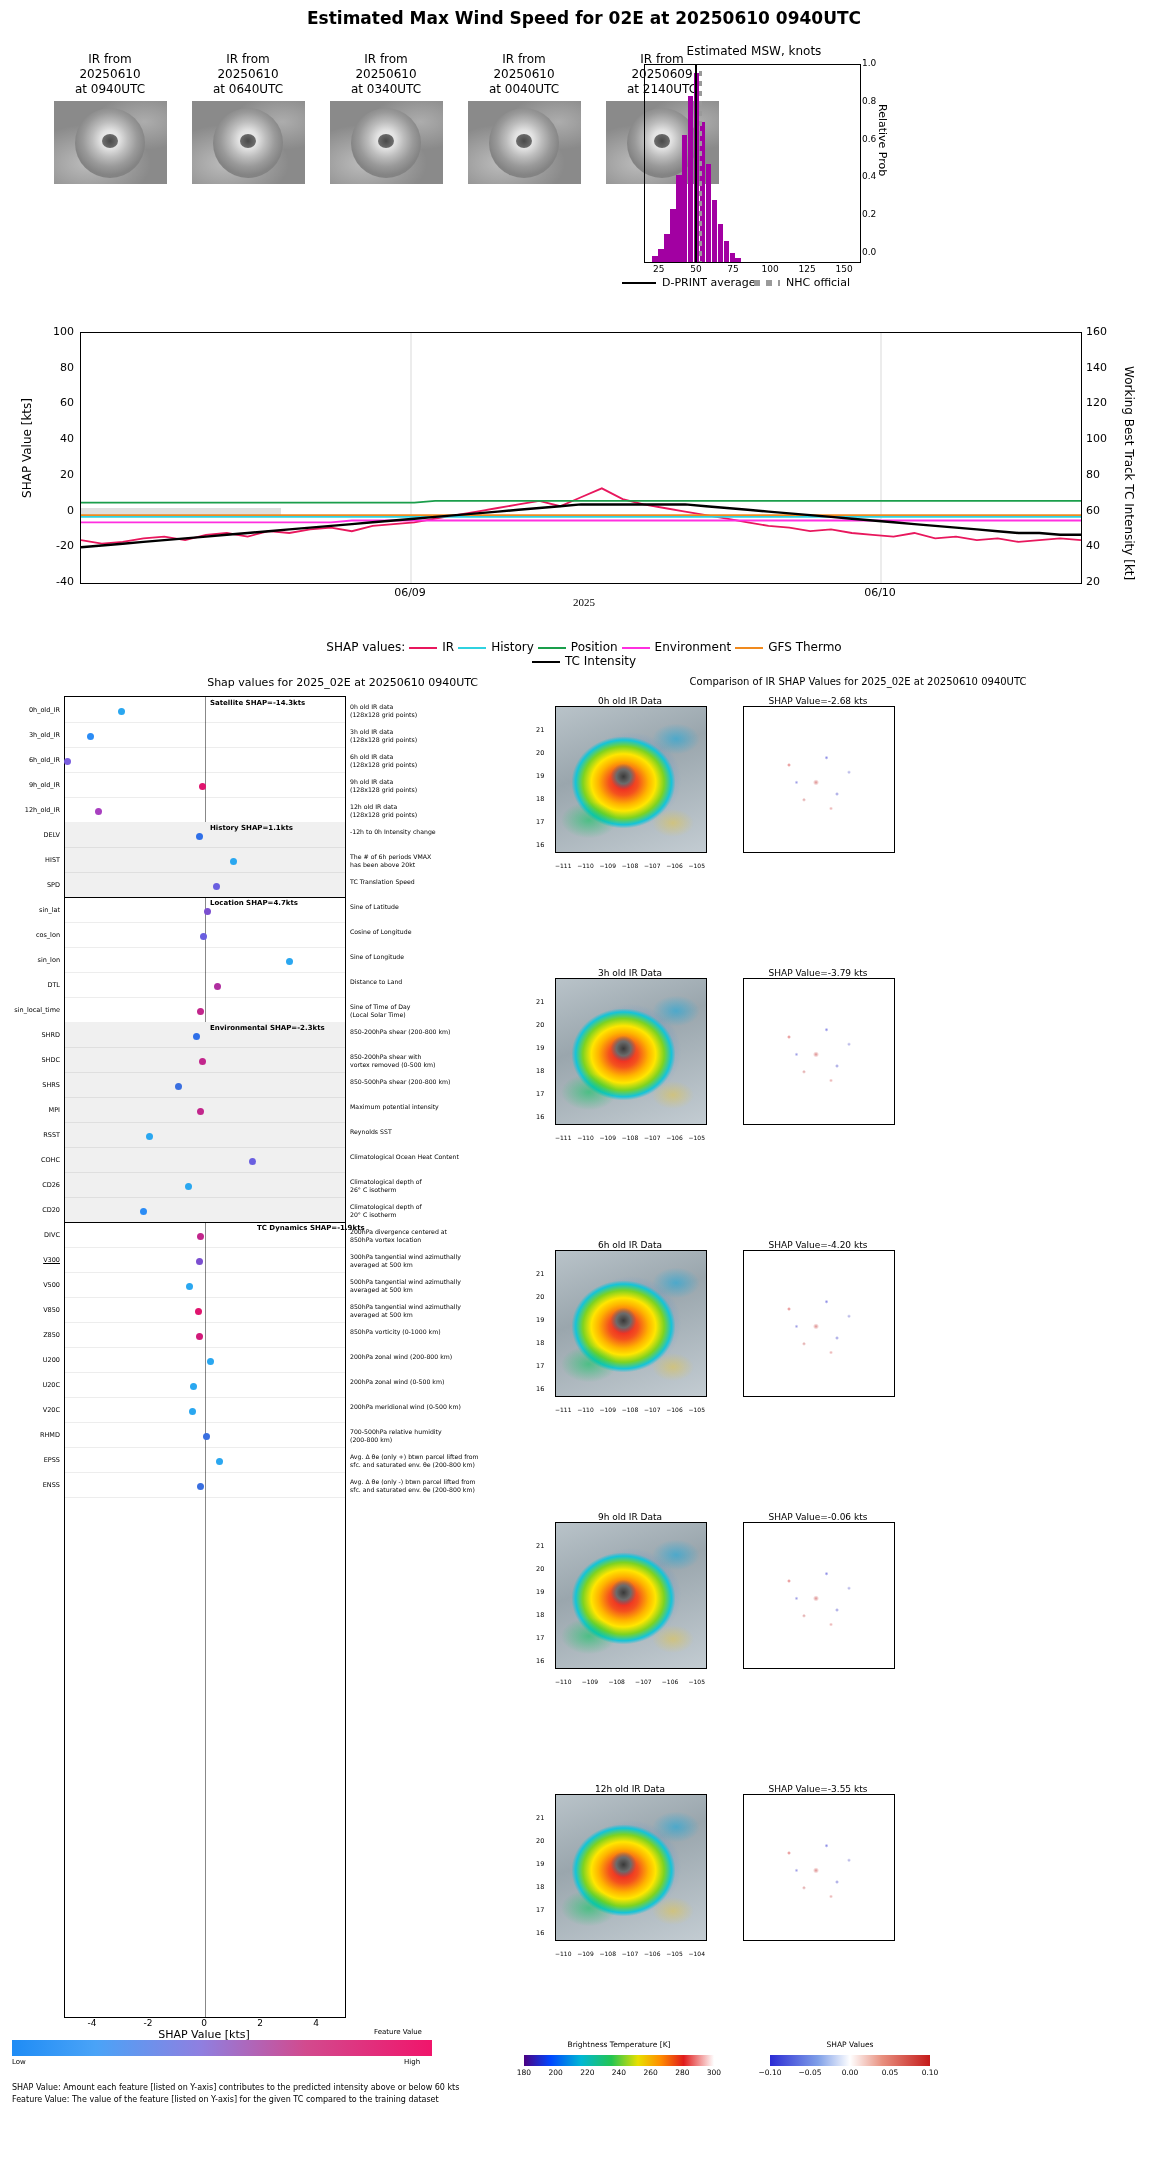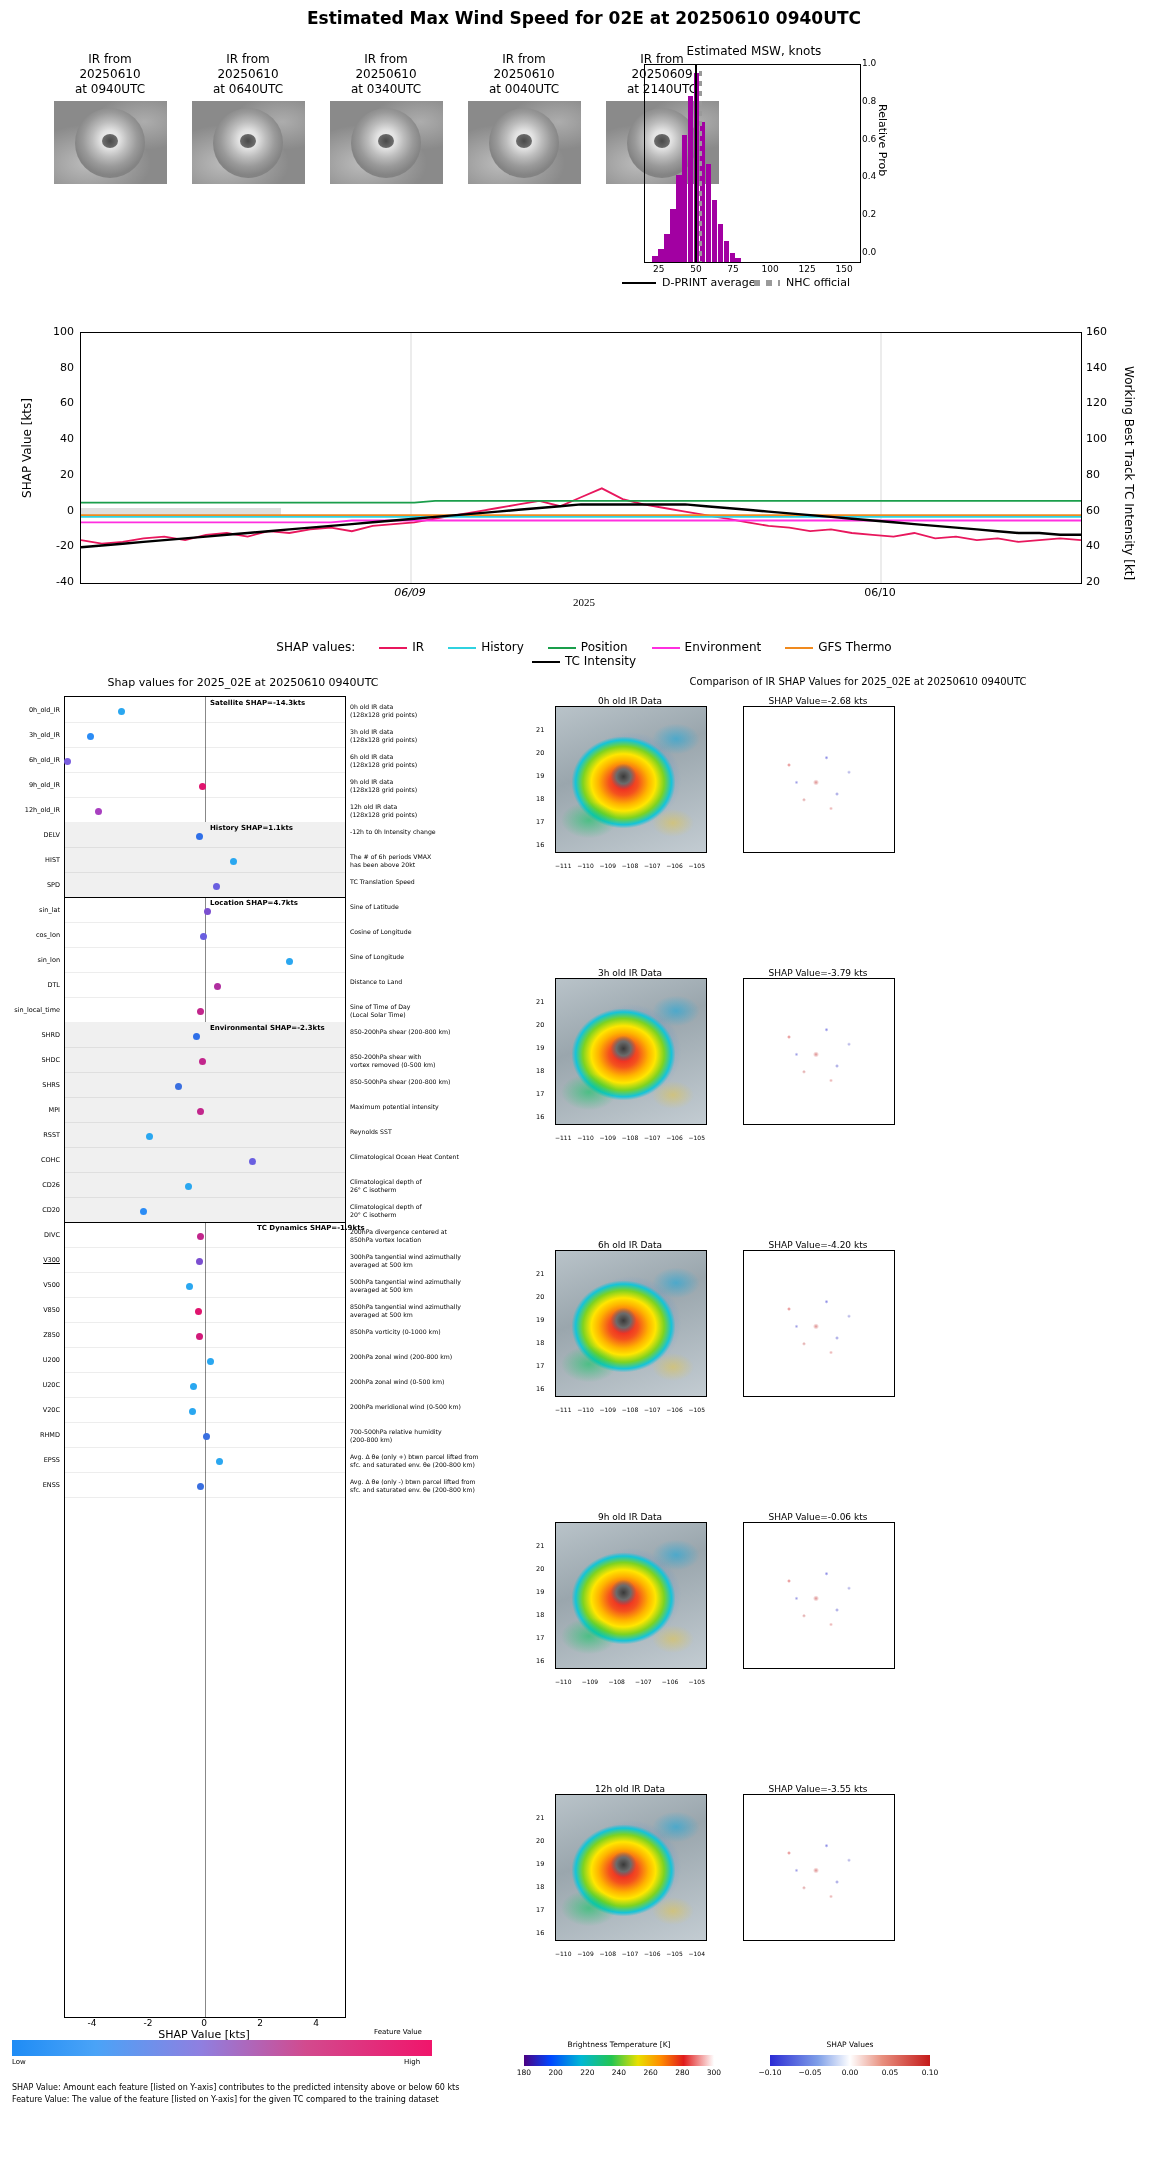--- a/index.html
+++ b/index.html
@@ -52,26 +52,26 @@
   
   #shap-ts{left:14px;top:308px;width:1140px;height:330px;}
   #shap-ts-title{width:1140px;font-size:15px;text-align:center;}
   #ts-plot{position:absolute;left:66px;top:24px;width:1000px;height:250px;border:1px solid #000;background:#fff;}
   .ylab{font-size:11px;position:absolute;text-align:right;}
   .yr-lab{font-size:11px;position:absolute;text-align:left;}
   .xlab{font-size:11px;position:absolute;text-align:center;}
 
   
   #ts-legend{position:absolute;left:14px;top:640px;width:1140px;text-align:center;font-size:12px;}
-  .lg-item{display:inline-block;margin:0 12px;white-space:nowrap;}
+  .lg-item{display:inline-block;margin:0 2px;white-space:nowrap;}
   .lg-line{display:inline-block;width:28px;height:0;border-top:2.5px solid #000;vertical-align:middle;margin-right:5px;}
 
   
   #shap-bar{left:8px;top:676px;width:470px;height:1390px;}
-  #shap-bar-title{width:470px;font-size:11px;text-align:center;}
+  #shap-bar-title{width:470px;font-size:11px;text-align:right;}
   #sb-plot{position:absolute;left:56px;top:20px;width:280px;height:1320px;border:1px solid #000;}
   .sb-dot{position:absolute;width:7px;height:7px;border-radius:50%;}
   .sb-desc{position:absolute;left:342px;width:130px;font-size:6.2px;line-height:8px;}
   .sb-grouplbl{position:absolute;font-size:7px;font-weight:600;text-align:right;}
   .sb-shade{position:absolute;left:0;right:0;background:#f0f0f0;}
   .sb-zero{position:absolute;top:0;bottom:0;width:1px;background:#888;}
   .sb-sep{position:absolute;left:0;right:0;height:1px;background:#000;}
 
   
   #cbar{position:absolute;left:12px;top:2040px;width:420px;height:16px;
@@ -236,21 +236,21 @@
       <div class="ylab" style="left: 28px; width: 32px; top: 52.7143px;">80</div>
       <div class="ylab" style="left: 28px; width: 32px; top: 17px;">100</div>
       <div class="yr-lab" style="left: 1072px; top: 267px;">20</div>
       <div class="yr-lab" style="left: 1072px; top: 231.286px;">40</div>
       <div class="yr-lab" style="left: 1072px; top: 195.571px;">60</div>
       <div class="yr-lab" style="left: 1072px; top: 159.857px;">80</div>
       <div class="yr-lab" style="left: 1072px; top: 124.143px;">100</div>
       <div class="yr-lab" style="left: 1072px; top: 88.4286px;">120</div>
       <div class="yr-lab" style="left: 1072px; top: 52.7143px;">140</div>
       <div class="yr-lab" style="left: 1072px; top: 17px;">160</div>
-      <div class="xlab" style="left: 368px; top: 278px; width: 56px; font-style: italic;">06/09</div>
+      <div class="xlab" style="left: 368px; top: 278px; width: 56px;">06/09</div>
       <div class="xlab" style="left: 838px; top: 278px; width: 56px;">06/10</div>
     </div>
   <div class="abs" style="left:6px;top:90px;">
     <div class="rot" style="transform:rotate(-90deg) translate(-100%,0);font-size:12px;white-space:nowrap;">SHAP Value [kts]</div>
   </div>
   <div class="abs" style="left:1122px;top:58px;">
     <div class="rot" style="transform:rotate(90deg);font-size:12px;white-space:nowrap;">Working Best Track TC Intensity [kt]</div>
   </div>
   <div class="abs xlab" style="left:470px;top:288px;width:200px;font-family:Liberation Serif, serif;">2025</div>
 </div>

